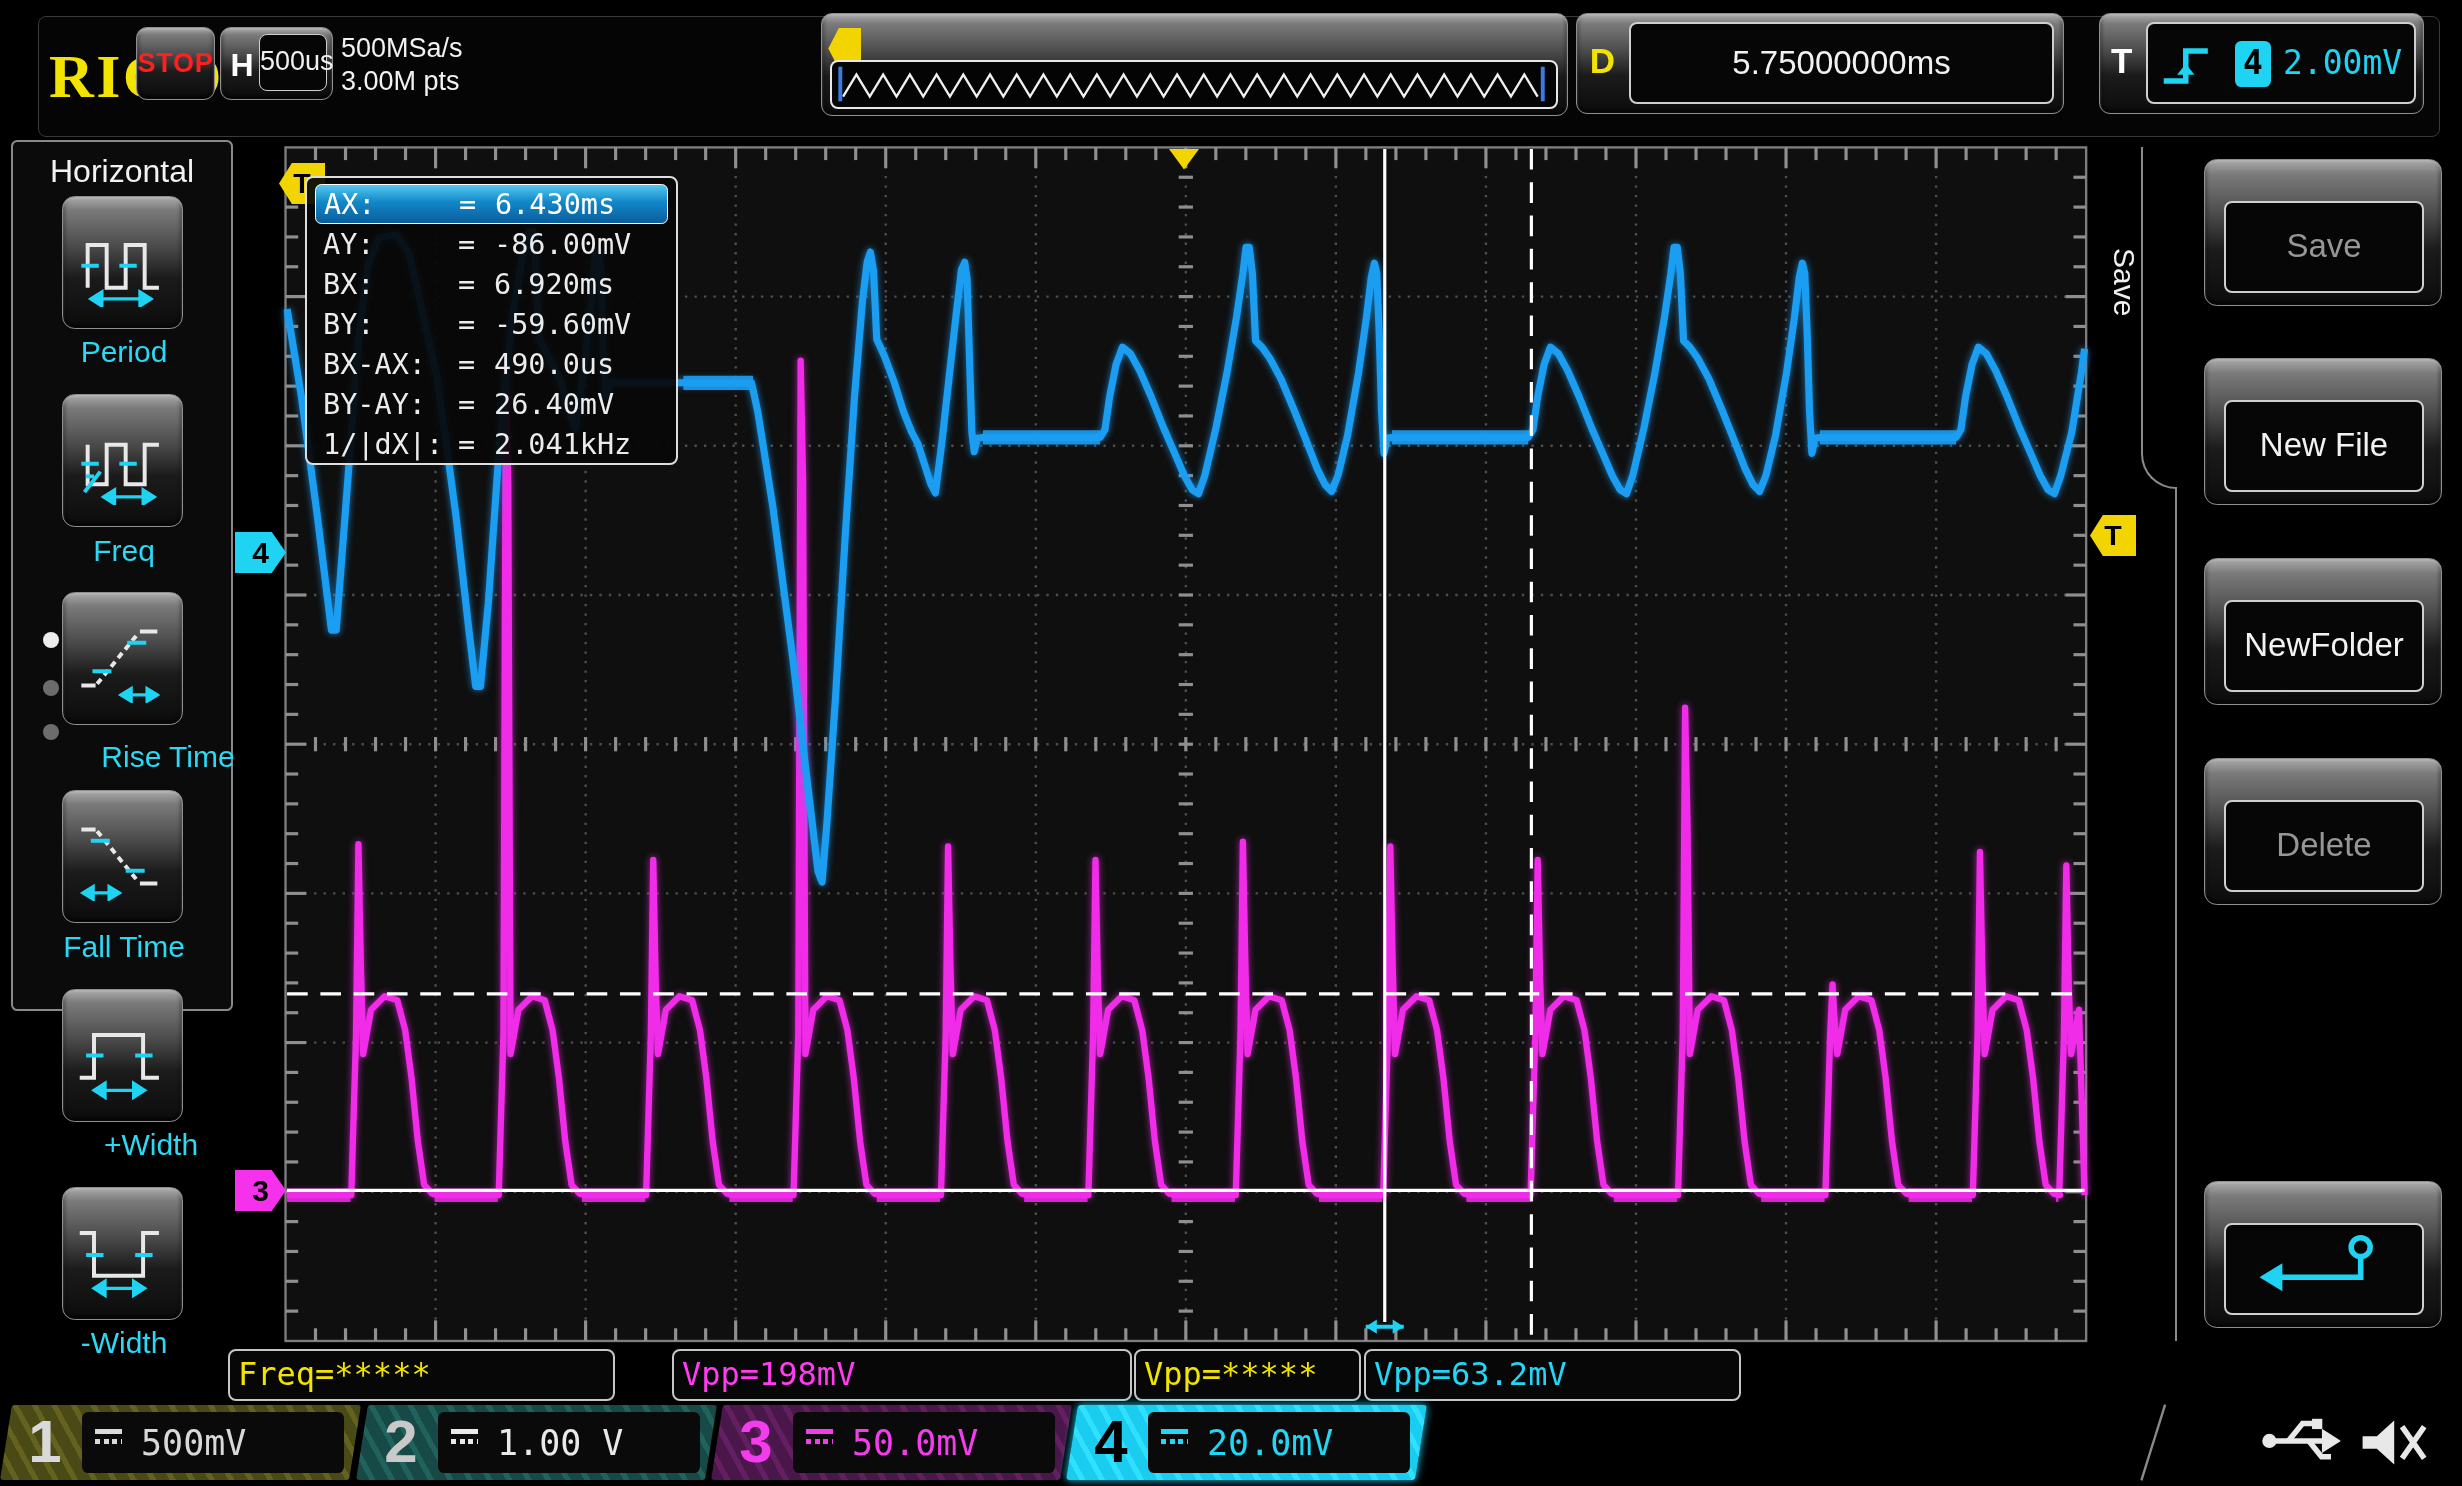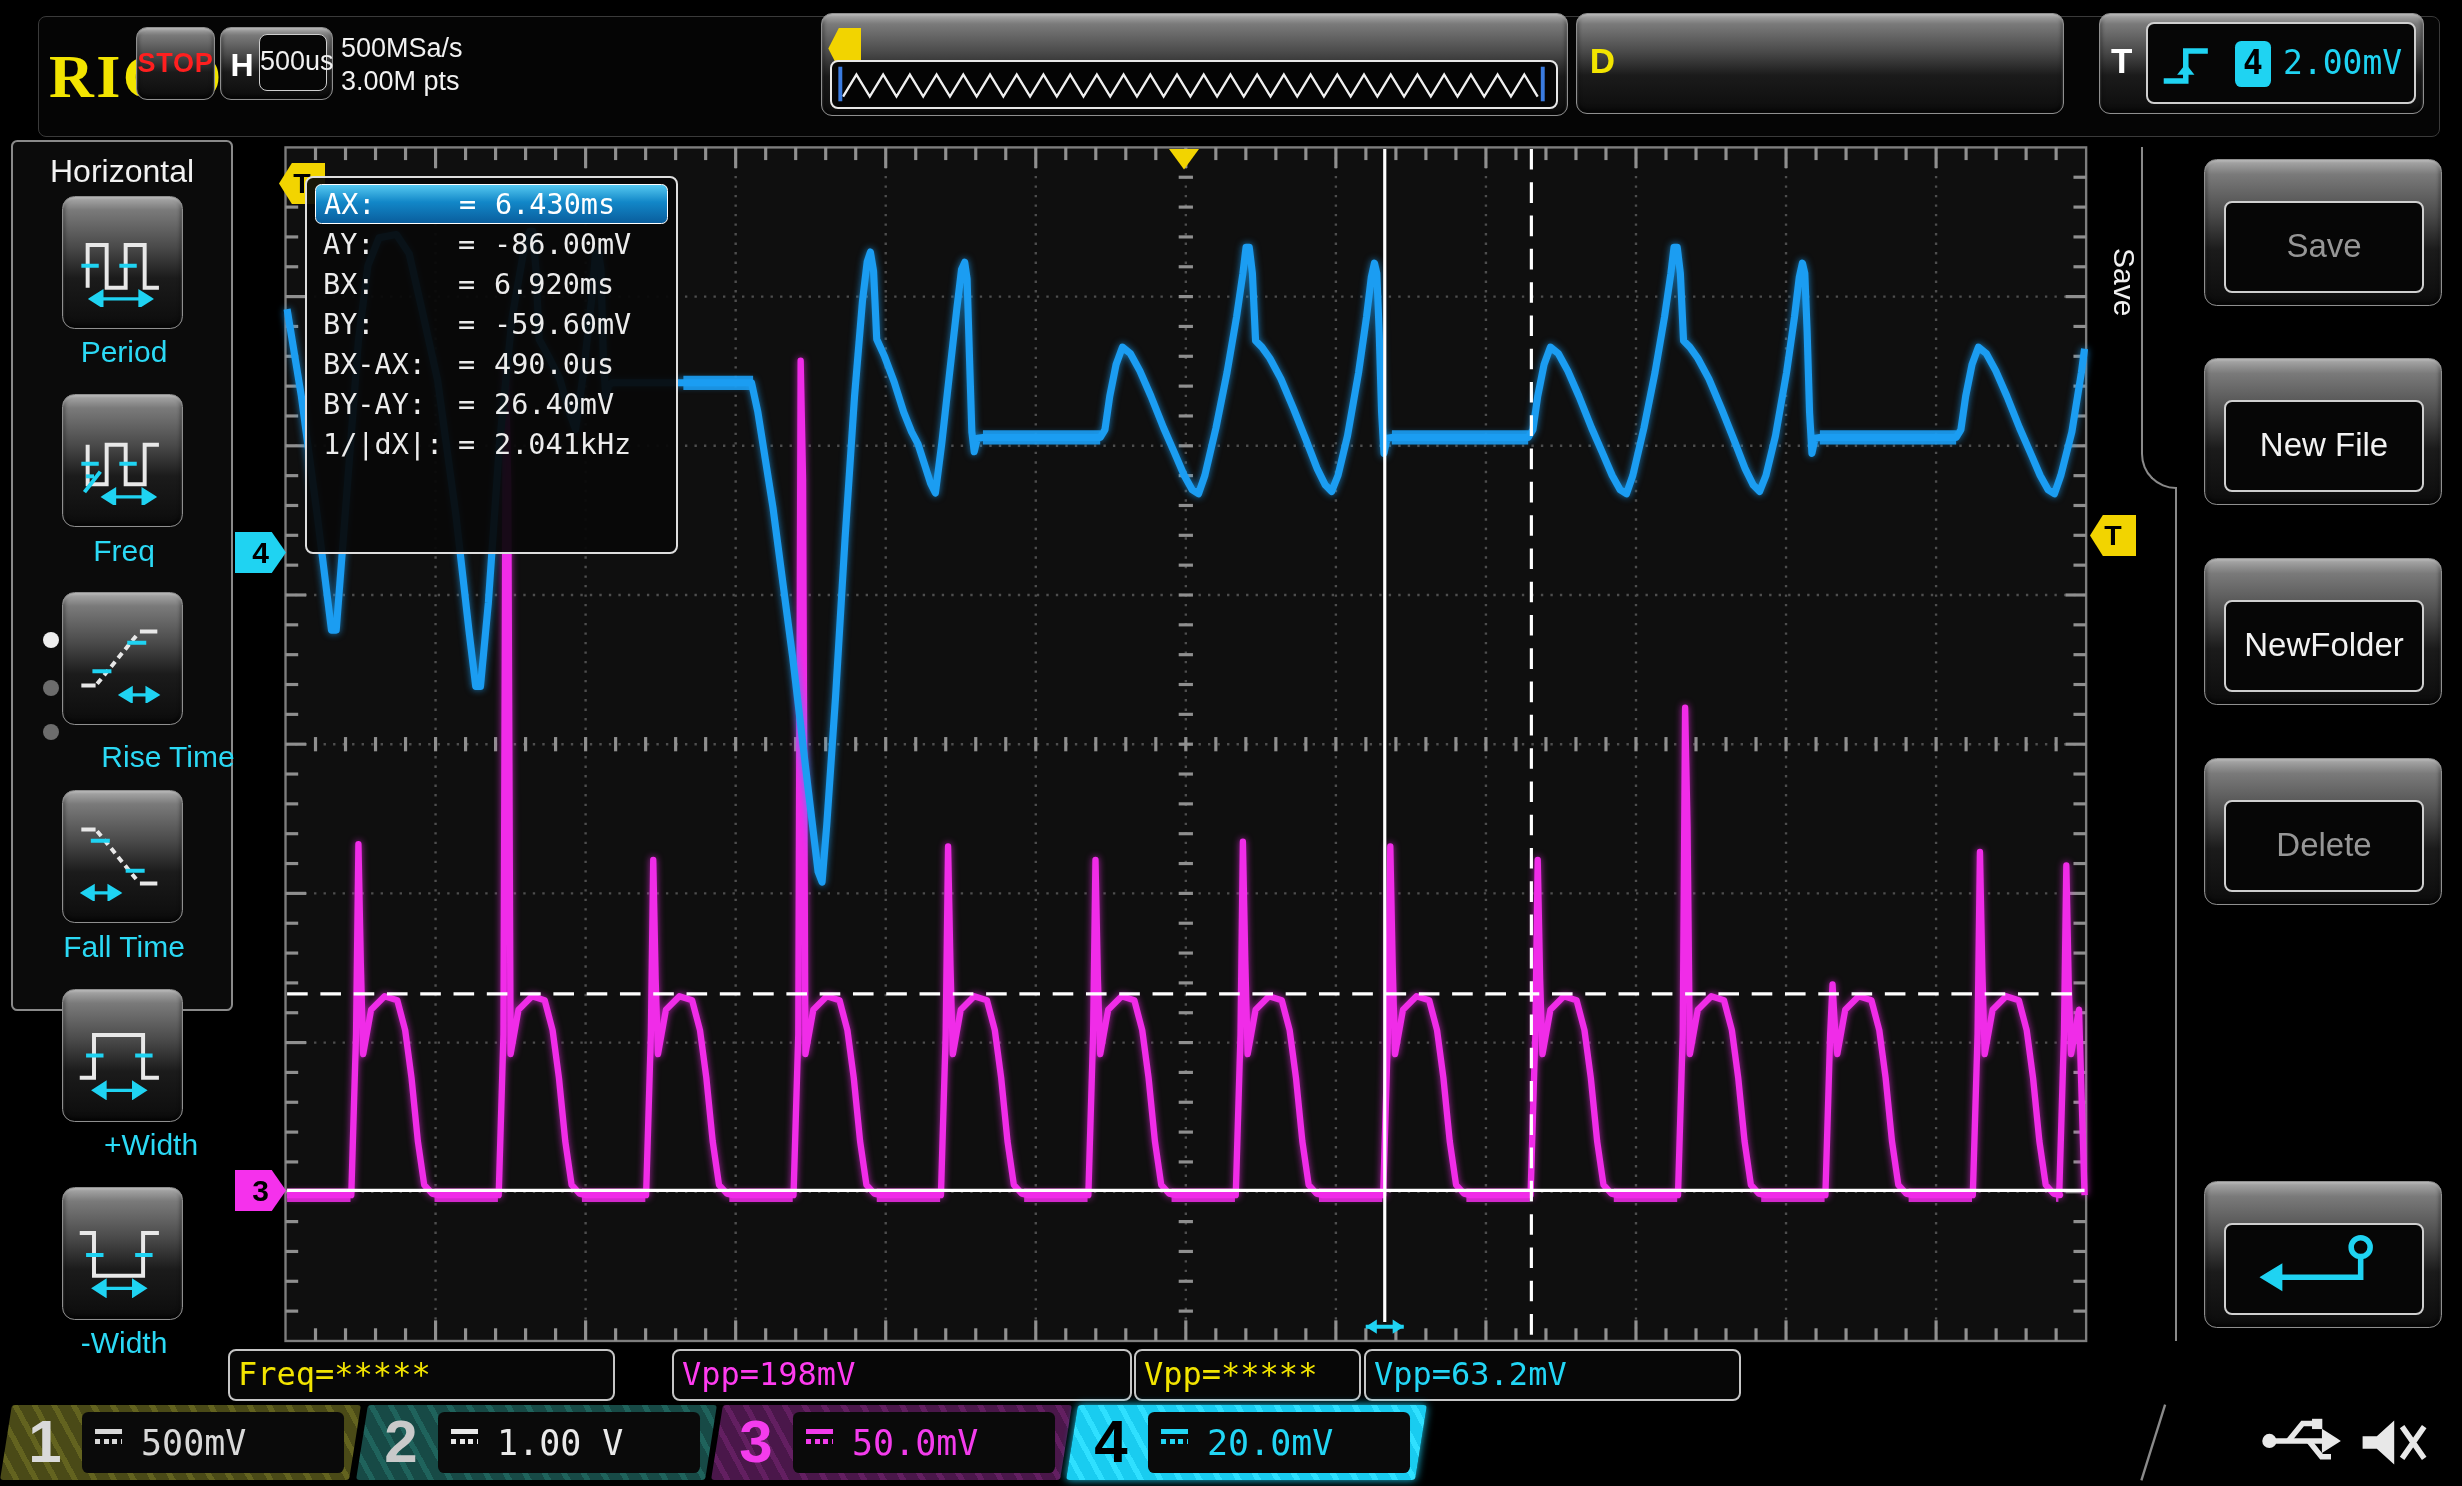--- a/index.html
+++ b/index.html
@@ -55,21 +55,21 @@
   #save-tab { left:2106px; top:211px; width:35px; height:143px; color:#f0f0f0; font-size:30px;
     writing-mode:vertical-rl; text-align:center; }
   .rline { position:absolute; background:#8a8a8a; }
   #tab-curve { left:2141px; top:434px; width:36px; height:55px; border-left:2.4px solid #8a8a8a;
     border-bottom:2.4px solid #8a8a8a; border-bottom-left-radius:35px; }
   .soft-btn { position:absolute; left:2204px; width:238px; height:147px; border-radius:12.7px; }
   .soft-btn .inner { position:absolute; left:19px; top:41px; width:200px; height:92px; }
   .soft-btn .inner span { display:block; text-align:center; font-size:33px; line-height:86px; }
 
   
-  #cursor-box { left:305px; top:176px; width:373px; height:378px; background:rgba(7,7,7,.93);
+  #cursor-box { left:305px; top:176px; width:373px; height:289px; background:rgba(7,7,7,.93);
     border:2.4px solid #dedede; border-radius:8px; padding:6.3px 8px; }
   .crow { position:relative; display:grid; grid-template-columns:135px 36px auto; height:40px;
     align-items:center; color:#ececec; font-size:28.5px; padding:0 8px; }
   .crow.sel { background:linear-gradient(180deg,#55c8f0 0%,#1287c8 45%,#0a5e9d 100%);
     border:1.6px solid #fff; border-radius:6.3px; color:#fff; }
 
   .badge-r { position:absolute; width:51px; height:41px; color:#000; font-weight:bold; font-size:30px;
     text-align:center; line-height:41px; clip-path:polygon(0 0,72% 0,100% 50%,72% 100%,0 100%); }
   .badge-l { position:absolute; width:46px; height:41px; color:#000; font-weight:bold; font-size:28.5px;
     text-align:center; line-height:41px; clip-path:polygon(28% 0,100% 0,100% 100%,28% 100%,0 50%); }
@@ -117,20 +117,23 @@
       <svg id="preview-svg" width="723" height="44" viewBox="0 0 912 56">
           <rect x="2" y="2" width="908" height="52" fill="#040404"></rect>
           <path d="M10 44 L27 16 L44 44 L61 16 L78 44 L95 16 L112 44 L129 16 L146 44 L163 16 L180 44 L197 16 L214 44 L231 16 L248 44 L265 16 L282 44 L299 16 L316 44 L333 16 L350 44 L367 16 L384 44 L401 16 L418 44 L435 16 L452 44 L469 16 L486 44 L503 16 L520 44 L537 16 L554 44 L571 16 L588 44 L605 16 L622 44 L639 16 L656 44 L673 16 L690 44 L707 16 L724 44 L741 16 L758 44 L775 16 L792 44 L809 16 L826 44 L843 16 L860 44 L877 16 L894 44" fill="none" stroke="#f0f0f0" stroke-width="3"></path>
           <rect x="4" y="6" width="5" height="44" fill="#3a7be0"></rect>
           <rect x="898" y="6" width="5" height="44" fill="#3a7be0"></rect>
         </svg>
     </div>
   </div>
   <div class="abs bevel" id="d-box">
     <span class="dlab">D</span>
+    <div class="inner">
+        <span>5.75000000ms</span>
+      </div>
   </div>
   <div class="abs bevel" id="t-box">
     <span class="tlab">T</span>
     <div class="inner">
       <svg class="abs" style="left:11px;top:16px" width="63" height="52" viewBox="0 0 80 66">
         <path d="M6 52 H34 V14 H62" fill="none" stroke="#1fd3f2" stroke-width="7"></path>
         <path d="M34 30 l-11 14 h22 z" fill="#1fd3f2"></path>
       </svg>
       <div class="abs mono" id="trig-ch-badge">4</div>
       <div class="abs mono" id="trig-level">2.00mV</div>

